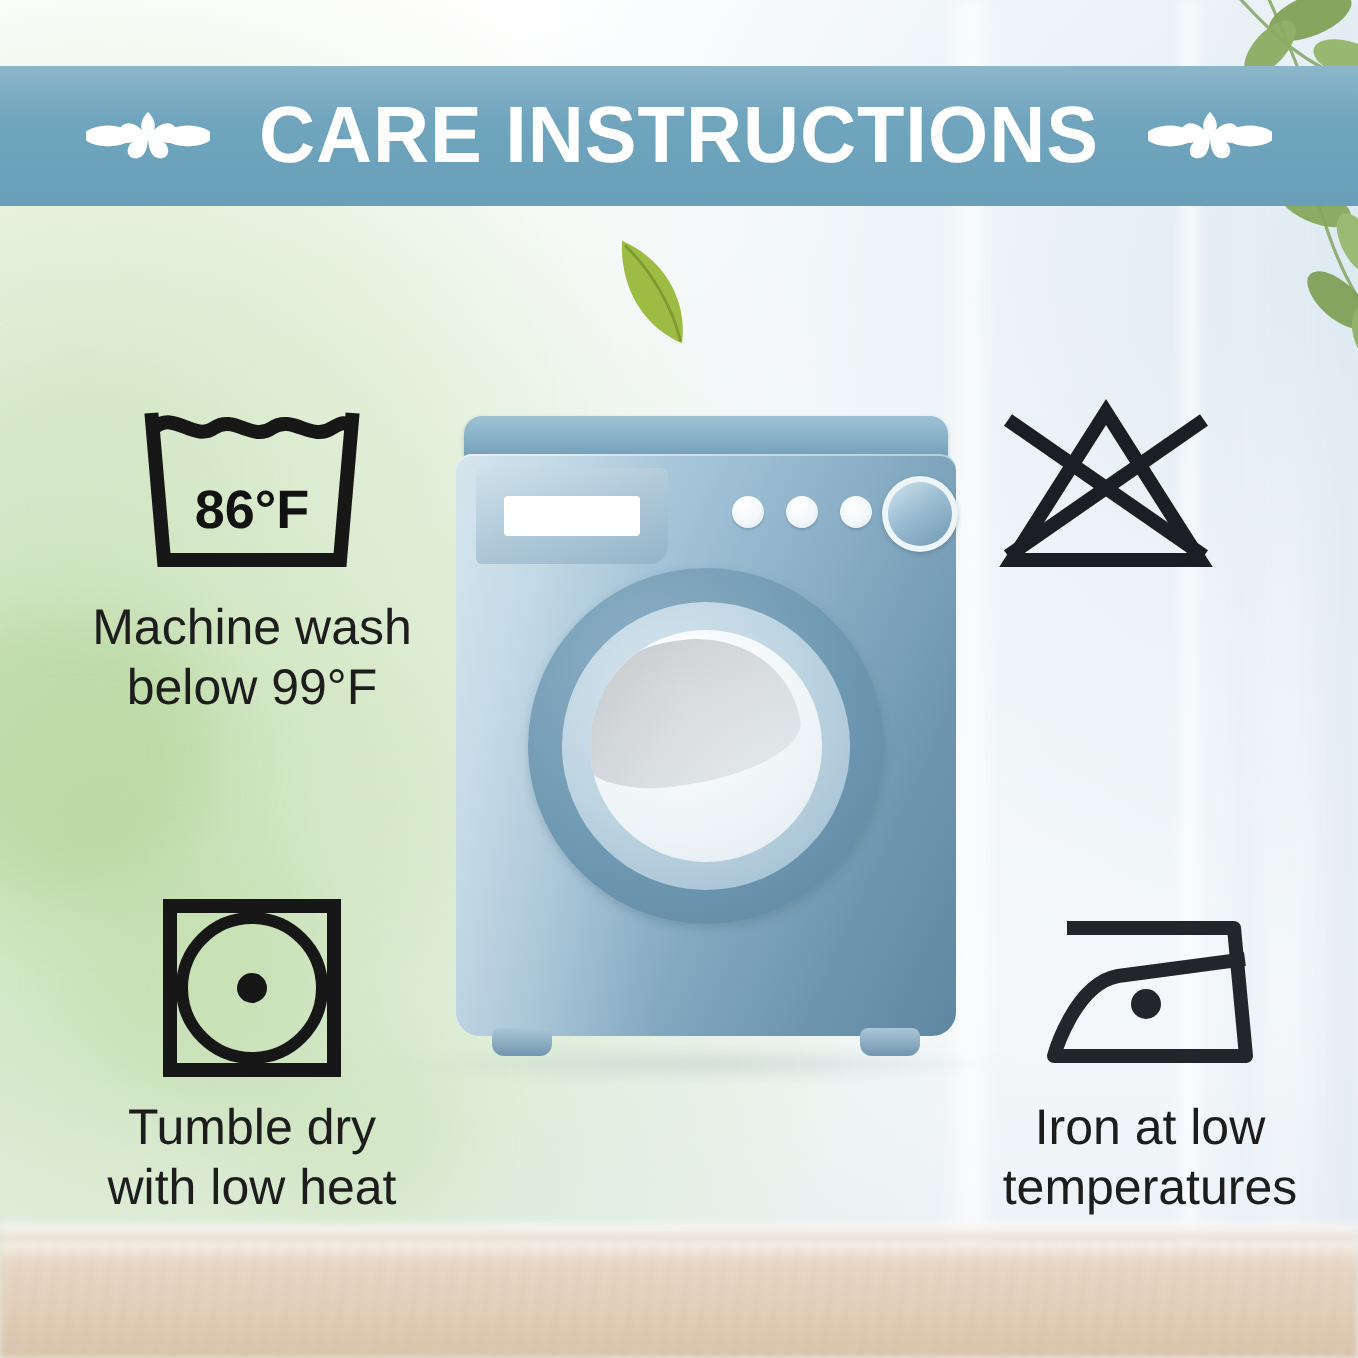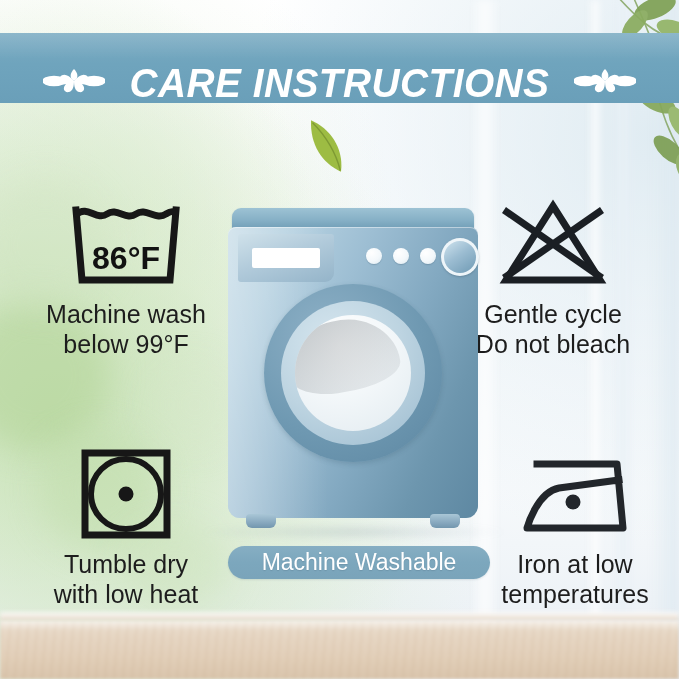--- a/index.html
+++ b/index.html
@@ -90,24 +90,23 @@
 
   
   .banner {
     position: absolute;
     left: 0;
     right: 0;
     top: 33px;
     height: 70px;
     background: linear-gradient(180deg, #7aabc2 0%, #6fa4bd 45%, #6a9fb9 100%);
     display: flex;
-    align-items: flex-end;
+    align-items: center;
     justify-content: center;
     gap: 18px;
-    font-style: italic;
   }
   .banner-sheen {
     position: absolute;
     left: 0;
     right: 0;
     top: 0;
     height: 26px;
     background: linear-gradient(180deg, rgba(255,255,255,0.14), rgba(255,255,255,0));
     pointer-events: none;
   }
@@ -149,21 +148,21 @@
   #item-bleach { left: 441px; top: 196px; width: 224px; }
   #item-dry    { left: 14px;  top: 446px; width: 224px; }
   #item-iron   { left: 463px; top: 446px; width: 224px; }
 
   .tub-temp {
     position: absolute;
     left: 0;
     right: 0;
     top: 44px;
     text-align: center;
-    font-size: 32px;
+    font-size: 27px;
     font-weight: bold;
     color: #121212;
   }
   .icon-wrap {
     position: relative;
   }
 
   
   .washer {
     position: absolute;
@@ -427,22 +426,20 @@
   </div>
 
   <div class="care-item" id="item-bleach">
     <div class="icon-wrap" style="width:118px;height:96px;">
       <svg class="care-icon" width="118" height="96" viewBox="0 0 118 96">
         <path d="M59 10 L 106 84 L 12 84 Z" fill="none" stroke="#1b1f24" stroke-width="7" stroke-linejoin="miter"></path>
         <path d="M10 14 L 108 82" stroke="#1b1f24" stroke-width="7" stroke-linecap="butt"></path>
         <path d="M108 14 L 10 82" stroke="#1b1f24" stroke-width="7" stroke-linecap="butt"></path>
       </svg>
     </div>
-    <div class="care-label">Gentle cycle
-Do not bleach</div>
   </div>
 
   <div class="care-item" id="item-dry">
     <div class="icon-wrap" style="width:104px;height:96px;">
       <svg class="care-icon" width="104" height="96" viewBox="0 0 104 96">
         <rect x="11" y="7" width="82" height="82" fill="none" stroke="#171717" stroke-width="7"></rect>
         <circle cx="52" cy="48" r="35" fill="none" stroke="#171717" stroke-width="6"></circle>
         <circle cx="52" cy="48" r="7.5" fill="#171717"></circle>
       </svg>
     </div>
@@ -485,17 +482,14 @@
         <div class="door-glass">
           <div class="door-swirl"></div>
         </div>
       </div>
     </div>
 
     <div class="foot left"></div>
     <div class="foot right"></div>
   </div>
 
-  <div class="badge">
-    <span class="badge-text">Machine Washable</span>
-  </div>
 
 </div>
 
 </body></html>

